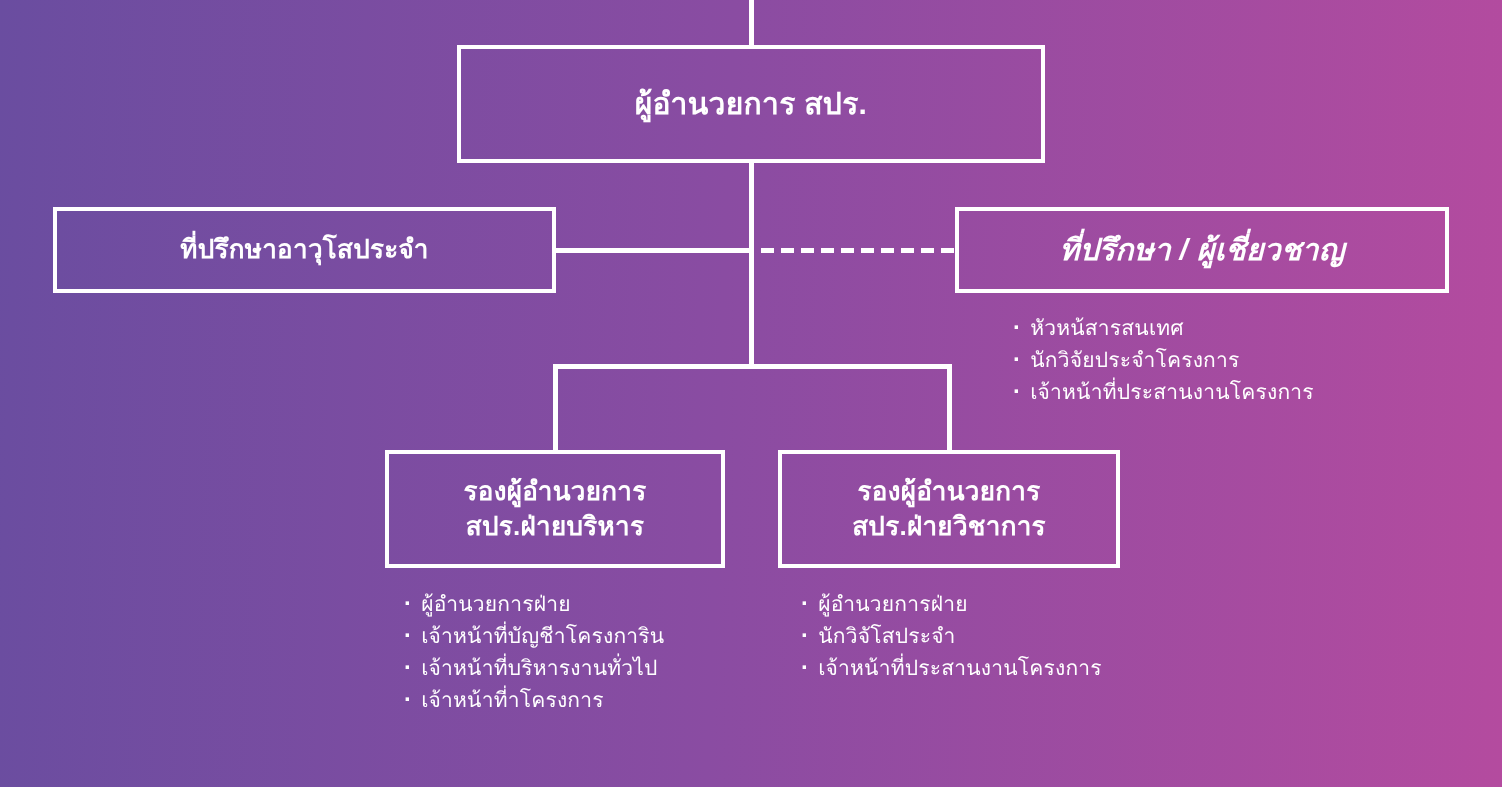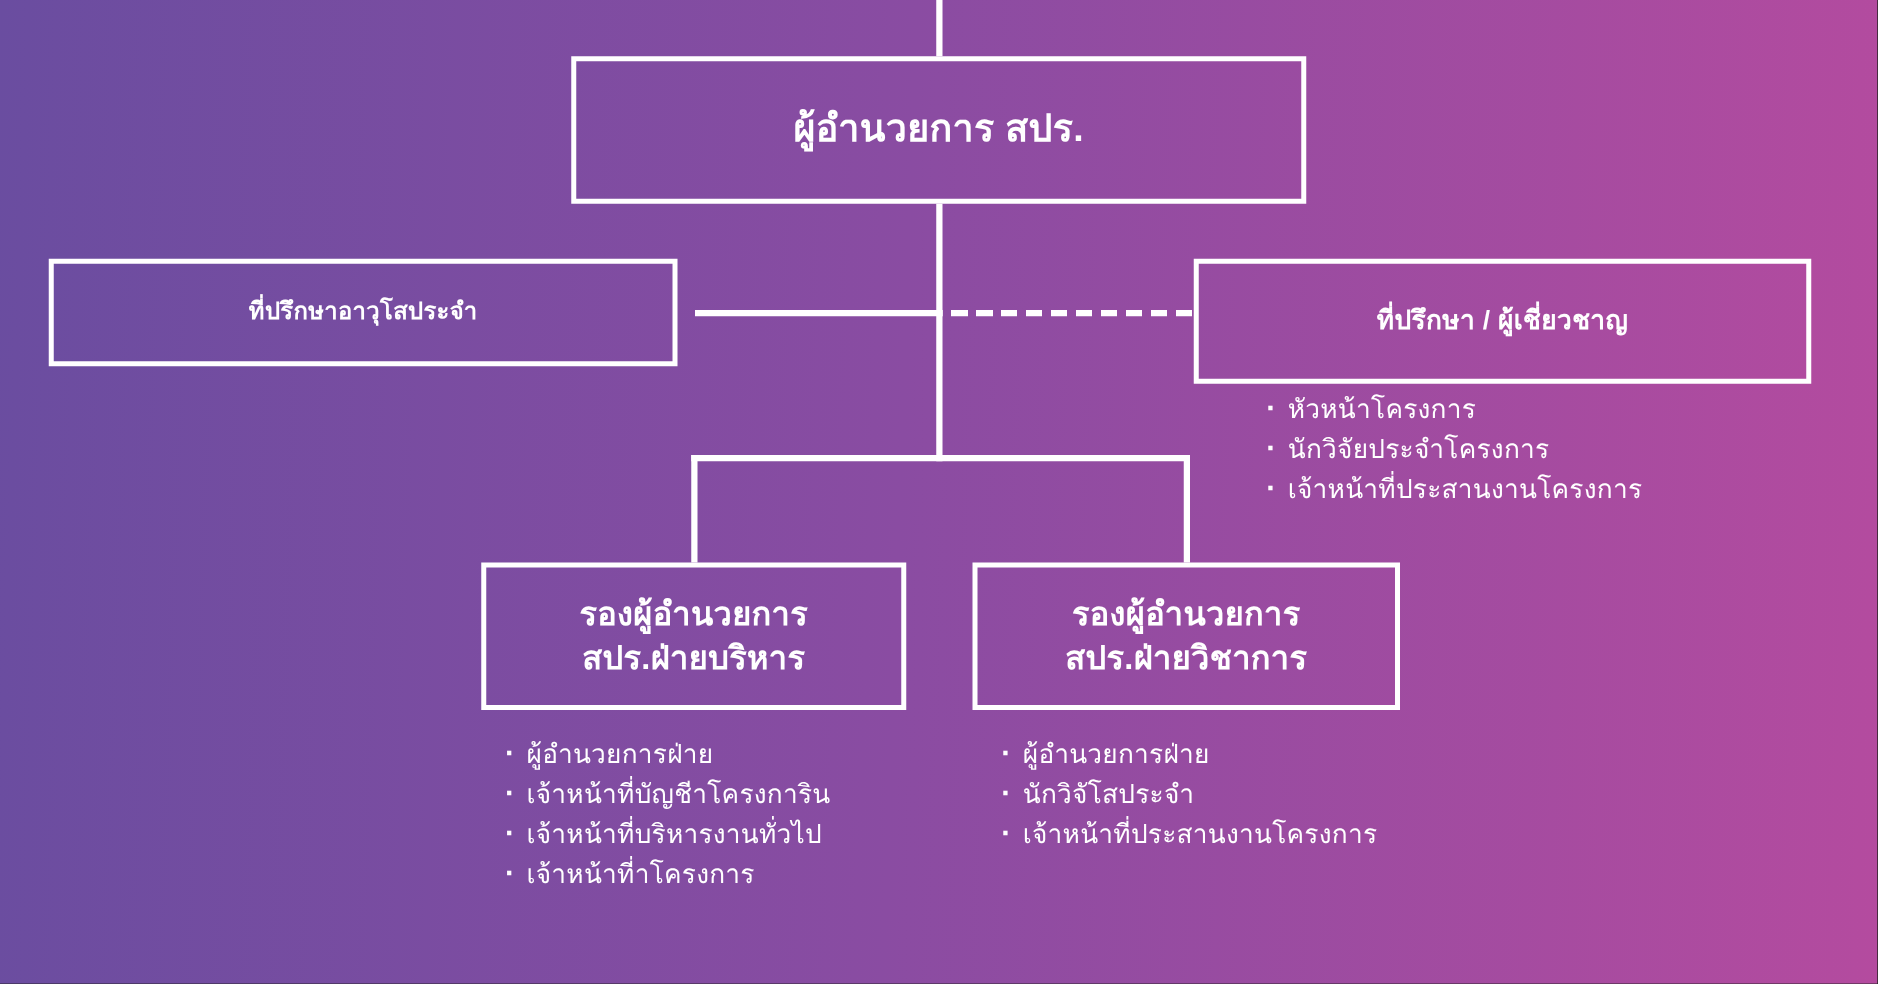--- a/index.html
+++ b/index.html
@@ -33,22 +33,22 @@
     display: flex;
     flex-direction: column;
     align-items: center;
     justify-content: center;
     text-align: center;
     font-weight: 700;
     letter-spacing: 0.3px;
     line-height: 1.35;
   }
   .node-director   { left: 457px; top: 45px;  width: 588px; height: 118px; font-size: 30px; }
-  .node-senior     { left: 39px;  top: 207px; width: 503px; height: 86px;  font-size: 19px; }
-  .node-expert     { left: 955px; top: 207px; width: 494px; height: 100px;  font-size: 21px; }
+  .node-senior     { left: 53px;  top: 207px; width: 503px; height: 86px;  font-size: 26px; }
+  .node-expert     { left: 955px; top: 207px; width: 494px; height: 86px;  font-size: 30px; font-style: italic; }
   .node-deputy-adm { left: 385px; top: 450px; width: 340px; height: 118px; font-size: 26px; }
   .node-deputy-aca { left: 778px; top: 450px; width: 342px; height: 118px; font-size: 26px; }
 
   .v-top      { left: 749px; top: 0;     width: 5px;   height: 45px;  }
   .v-mid      { left: 749px; top: 163px; width: 5px;   height: 206px; }
   .h-left     { left: 556px; top: 248px; width: 198px; height: 5px;   }
   .h-dashed   { left: 754px; top: 248px; width: 201px; height: 5px;   }
   .h-lower    { left: 553px; top: 364px; width: 399px; height: 5px;   }
   .v-drop-l   { left: 553px; top: 364px; width: 5px;   height: 86px;  }
   .v-drop-r   { left: 947px; top: 364px; width: 5px;   height: 86px;  }
@@ -109,21 +109,21 @@
   </div>
 
   <div class="node node-deputy-aca">
     <span>รองผู้อำนวยการ</span>
     <span>สปร.ฝ่ายวิชาการ</span>
   </div>
 
   <ul class="bullet-list list-expert">
     <li>
       <span class="dot">·</span>
-      <span>หัวหน้าโครงการ</span>
+      <span>หัวหน้สารสนเทศ</span>
     </li>
     <li>
       <span class="dot">·</span>
       <span>นักวิจัยประจำโครงการ</span>
     </li>
     <li>
       <span class="dot">·</span>
       <span>เจ้าหน้าที่ประสานงานโครงการ</span>
     </li>
   </ul>

